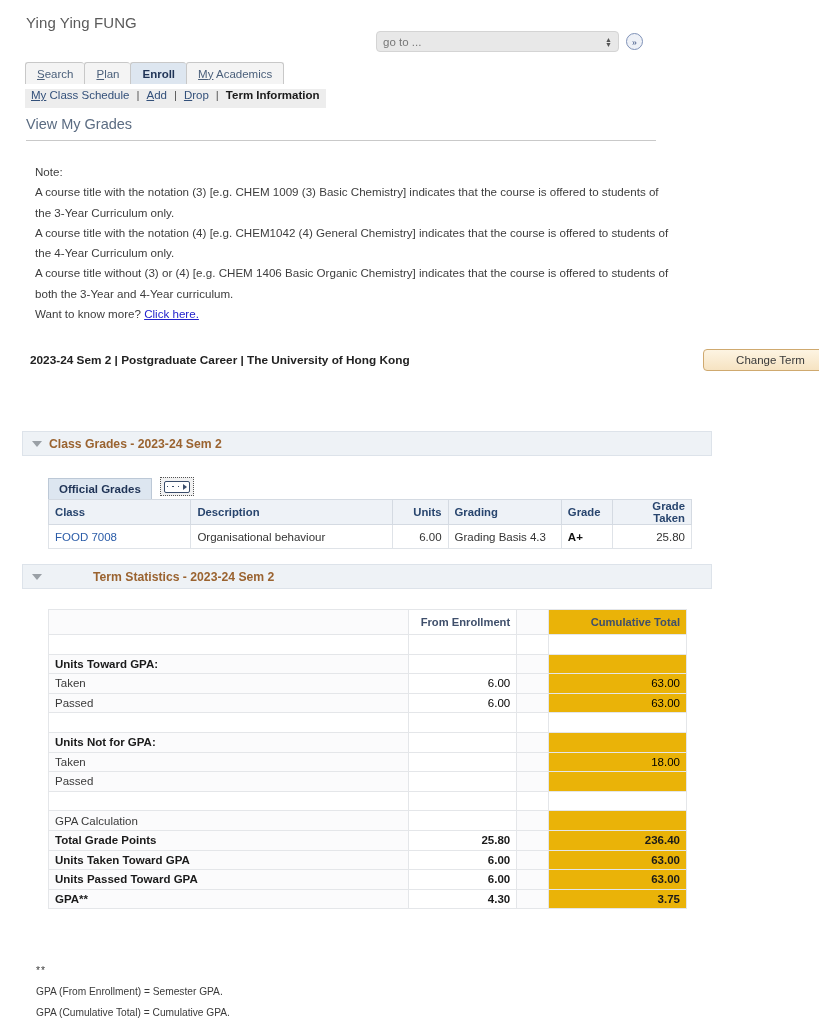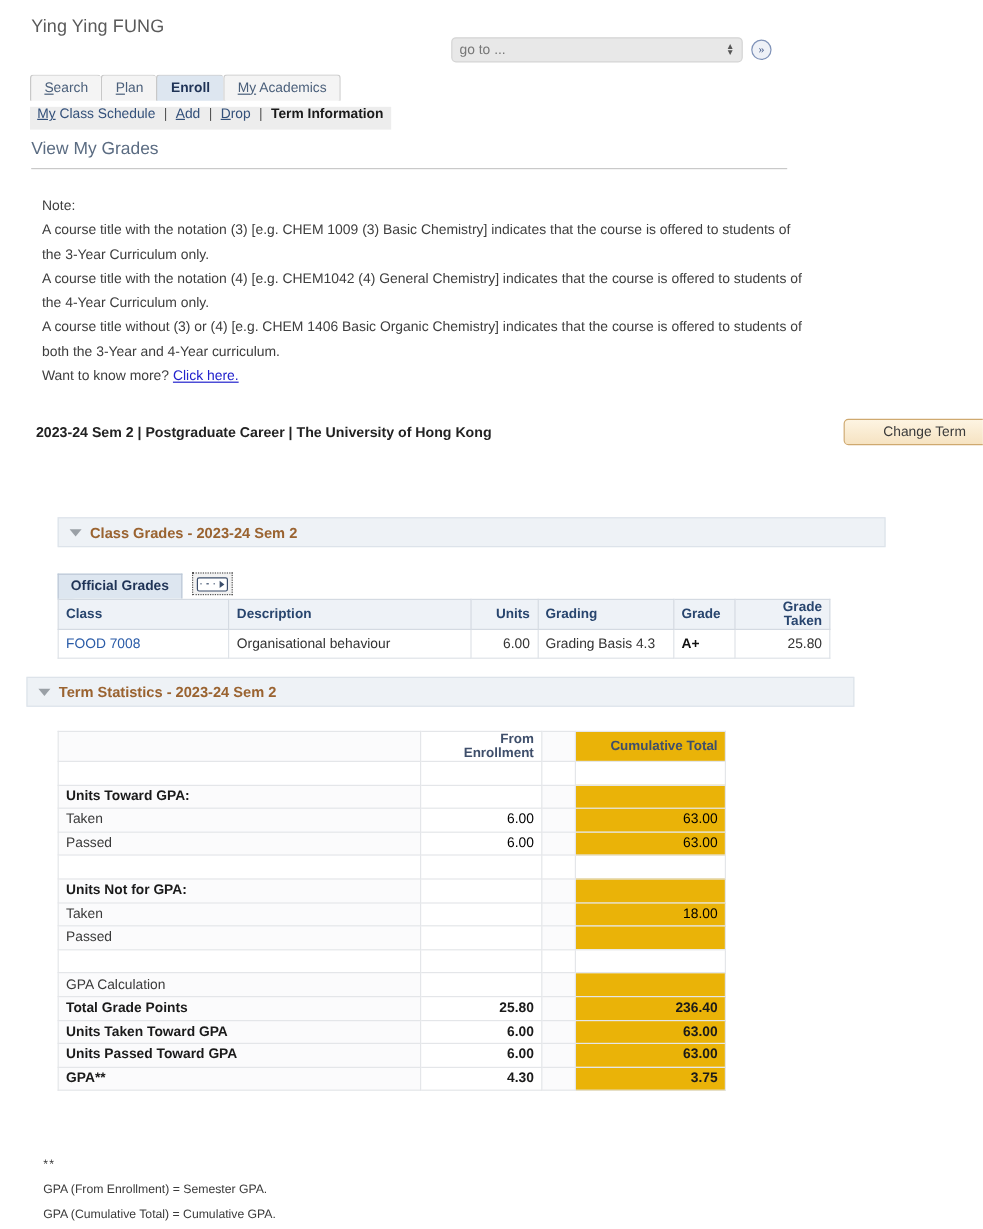--- a/index.html
+++ b/index.html
@@ -203,21 +203,21 @@
   .grades-tbl .c-units   { width: 57px;  text-align: right; }
   .grades-tbl .c-grading { width: 119px; text-align: left; }
   .grades-tbl .c-grade   { width: 52px;  text-align: left; }
   .grades-tbl .c-points  { width: 82px;  text-align: right; }
   .grades-tbl a { color: #2b5ca8; text-decoration: none; }
   .grades-tbl .bold { font-weight: bold; color: #111; }
 
   
   .stats-tbl {
     position: absolute; left: 48px; top: 609px;
-    width: 557px;
+    width: 639px;
     font-size: 11.5px;
   }
   .stats-tbl td, .stats-tbl th {
     border: 1px solid #e4e6e9;
     height: 19.6px;
     padding: 0 6px;
     vertical-align: middle;
   }
   .stats-tbl th {
     background: #f7f8f9;
@@ -298,21 +298,21 @@
     <span>Want to know more?</span>
     <a href="#">Click here.</a>
   </div>
 </div>
 
 <div class="term-line">2023-24 Sem 2 | Postgraduate Career | The University of Hong Kong</div>
 <div class="change-term">
   <span>Change Term</span>
 </div>
 
-<div class="sec-bar" style="top:431px;margin-left:26px;">
+<div class="sec-bar" style="top:431px;">
   <span class="sec-tri"></span>
   <span class="sec-title">Class Grades - 2023-24 Sem 2</span>
 </div>
 
 <div class="og-tab">
   <span>Official Grades</span>
 </div>
 <div class="og-icon">
   <span class="og-icon-inner">
     <span class="og-dot"></span>
@@ -340,21 +340,21 @@
       </td>
       <td class="c-desc">Organisational behaviour</td>
       <td class="c-units">6.00</td>
       <td class="c-grading">Grading Basis 4.3</td>
       <td class="c-grade bold">A+</td>
       <td class="c-points">25.80</td>
     </tr>
   </tbody>
 </table>
 
-<div class="sec-bar" style="top:564px;">
+<div class="sec-bar" style="top:564px;gap:44px;">
   <span class="sec-tri"></span>
   <span class="sec-title">Term Statistics - 2023-24 Sem 2</span>
 </div>
 
 <table class="stats-tbl">
   <thead>
     <tr>
       <th class="s-label hdr-empty"></th>
       <th class="s-enroll">From Enrollment</th>
       <th class="s-gap hdr-empty"></th>

